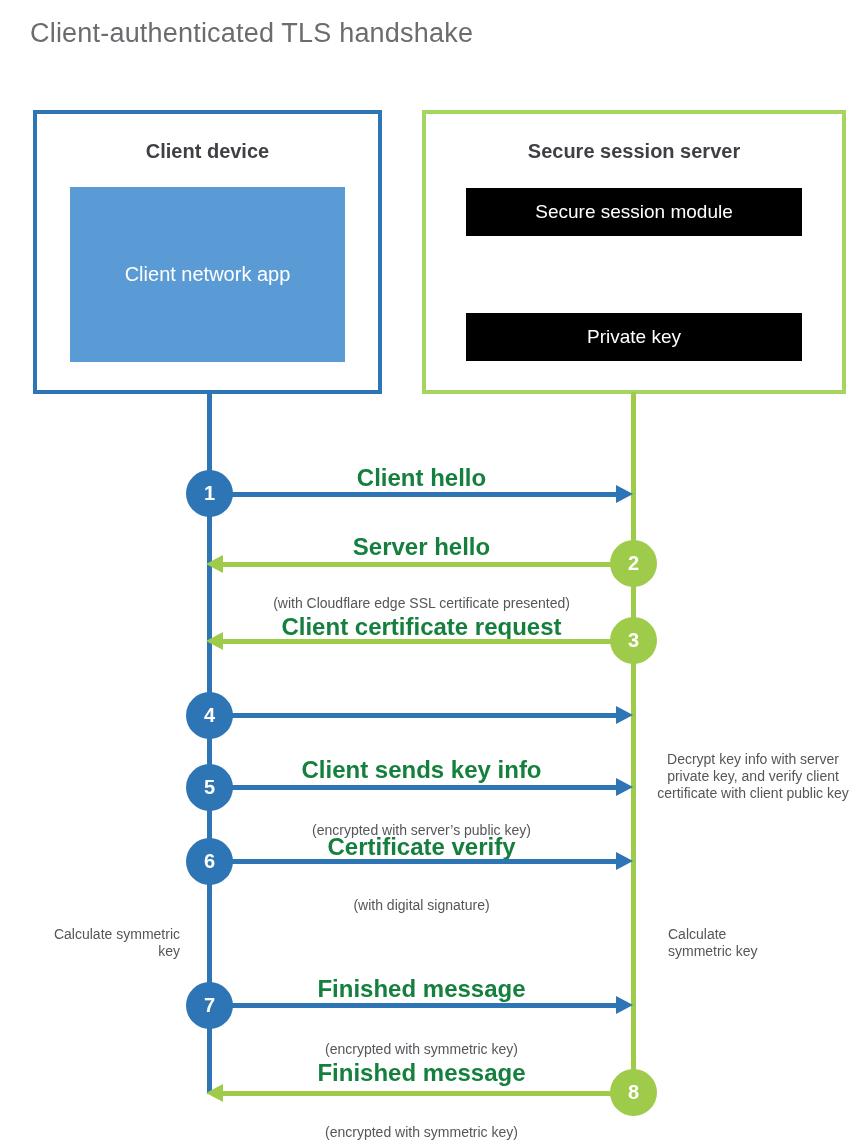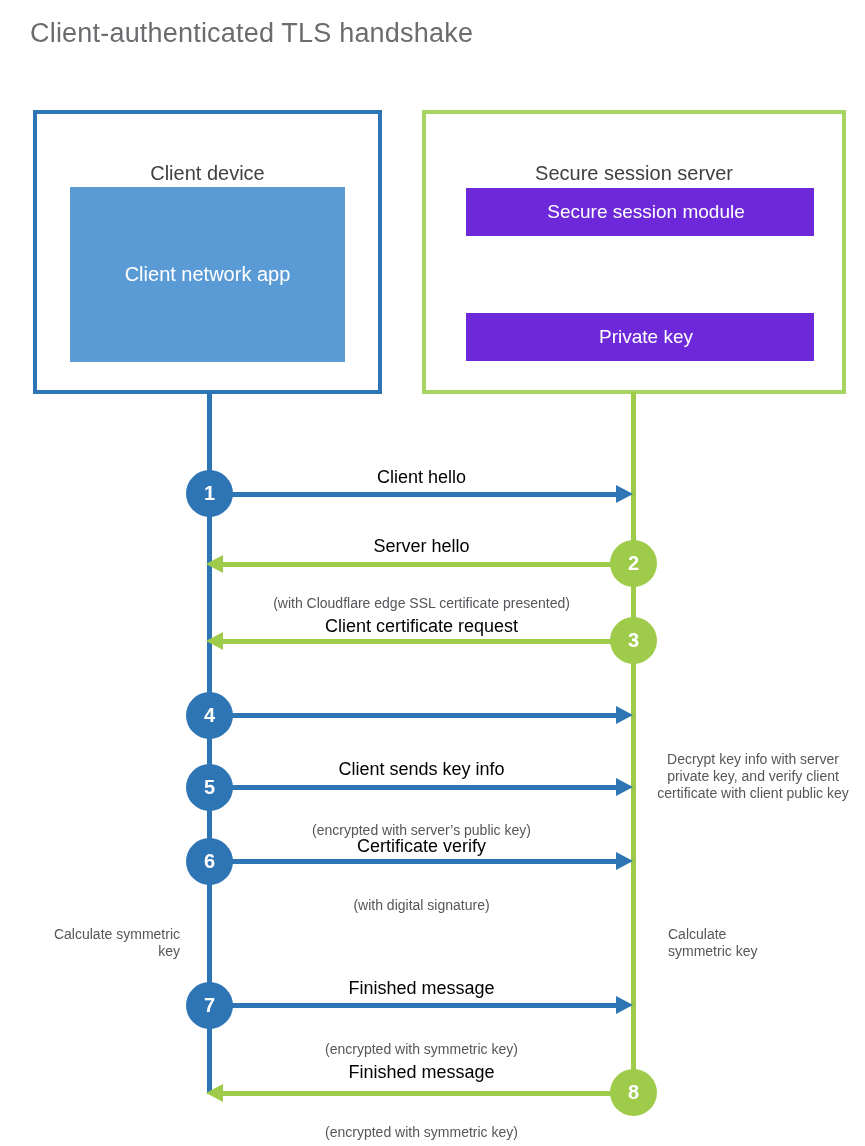--- a/index.html
+++ b/index.html
@@ -9,30 +9,30 @@
   }
   .page-title{
     position:absolute;left:30px;top:18px;font-size:27px;font-weight:300;
     color:#6b6c6f;letter-spacing:.2px;
   }
   
   .outer-box{position:absolute;top:110px;height:284px;background:#fff;box-sizing:border-box;}
   .client-box{left:33px;width:349px;border:4px solid #2e75b6;}
   .server-box{left:422px;width:424px;border:4px solid #a5d45f;}
   .box-title{position:absolute;left:0;right:0;top:26px;text-align:center;
-    font-size:20px;font-weight:normal;color:#3e4043;margin-top:22px;}
+    font-size:20px;font-weight:bold;color:#3e4043;}
   .client-app{
     position:absolute;left:70px;top:187px;width:275px;height:175px;background:#5b9bd5;
     display:flex;align-items:center;justify-content:center;text-align:center;
     color:#ffffff;font-size:20px;line-height:27px;padding:0 40px;box-sizing:border-box;
   }
   .server-bar{
-    position:absolute;left:466px;width:336px;height:48px;background:#6d28d9;
+    position:absolute;left:466px;width:336px;height:48px;background:#000000;
     display:flex;align-items:center;justify-content:center;
-    color:#ffffff;font-size:19px;padding-left:12px;
+    color:#ffffff;font-size:19px;
   }
   
   .vline{position:absolute;width:5px;}
   .vline-blue{left:207px;top:392px;height:702px;background:#2e75b6;}
   .vline-green{left:631px;top:392px;height:701px;background:#9fcb4a;}
   
   .circle{
     position:absolute;width:47px;height:47px;border-radius:50%;
     display:flex;align-items:center;justify-content:center;
     color:#fff;font-size:20px;font-weight:bold;
@@ -41,21 +41,21 @@
   .c-green{background:#9fcb4a;left:610px;}
   
   .hline{position:absolute;height:5px;}
   .hline-blue{background:#2e75b6;}
   .hline-green{background:#9fcb4a;}
   .head{position:absolute;width:0;height:0;border-top:9px solid transparent;border-bottom:9px solid transparent;}
   .head-r{border-left:17px solid #2e75b6;}
   .head-l{border-right:17px solid #9fcb4a;}
   
   .alabel{position:absolute;left:209px;width:425px;text-align:center;
-    font-size:18px;line-height:21px;color:#000000;}
+    font-size:24px;line-height:21px;color:#15803d;font-weight:bold;}
   .asub{position:absolute;left:209px;width:425px;text-align:center;
     font-size:14px;line-height:17px;color:#54565a;margin-top:24px;}
   .side-note{position:absolute;font-size:14px;line-height:17px;color:#54565a;}
   .note-decrypt{left:657px;top:751px;width:192px;text-align:center;}
   .note-calc-left{left:48px;top:926px;width:132px;text-align:right;}
   .note-calc-right{left:668px;top:926px;width:120px;text-align:left;}
 </style>
 </head>
 <body>
 

